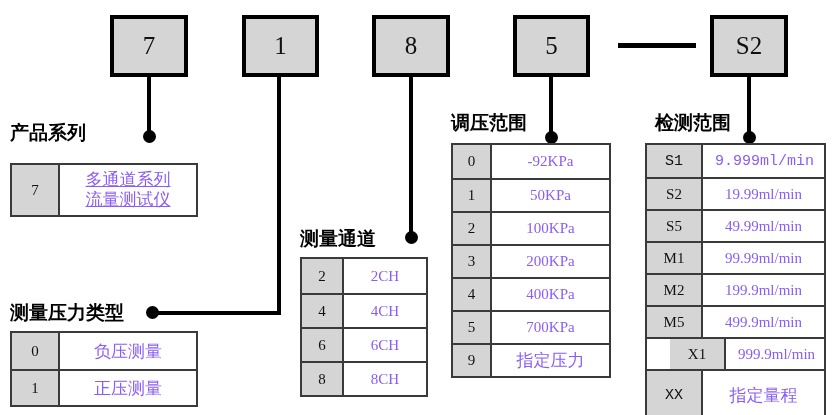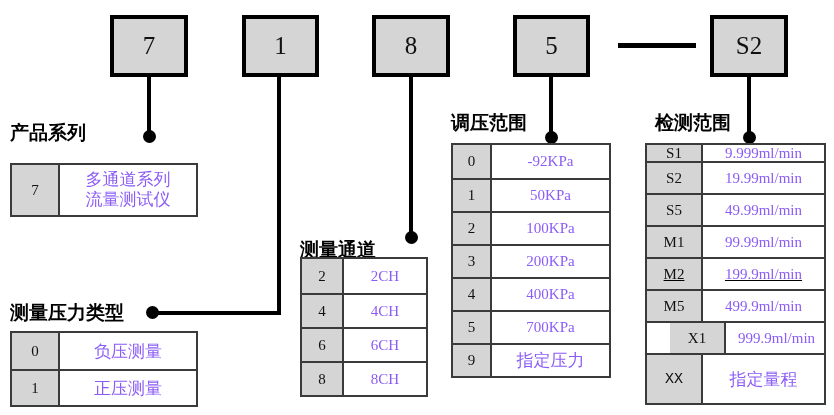--- a/index.html
+++ b/index.html
@@ -80,21 +80,21 @@
   .tbl .c-desc {
     display:flex; align-items:center; justify-content:center;
     font-size:15px;
     color:#8b5cf6;
     flex:1 1 auto;
     text-align:center;
     padding:0 12px;
     border-radius:6px;
   }
   .tbl .c-desc.cjk { font-size:17px; }
-  .tbl .c-desc.two-line { flex-direction:column; line-height:20px; }
+  .tbl .c-desc.two-line { flex-direction:column; line-height:20px;text-decoration:underline; }
 </style>
 </head>
 <body>
 
 <div id="stage">
 
 
   <div class="codebox" style="left:110px; top:15px; width:78px; height:62px;">7</div>
 
   <div class="codebox" style="left:242px; top:15px; width:77px; height:62px;">1</div>
@@ -139,21 +139,21 @@
     <div class="row" style="height:36px;">
       <span class="c-code" style="width:48px;">0</span>
       <span class="c-desc cjk">负压测量</span>
     </div>
     <div class="row" style="height:36px;">
       <span class="c-code" style="width:48px;">1</span>
       <span class="c-desc cjk">正压测量</span>
     </div>
   </div>
 
-  <div class="caption" style="left:300px; top:240px;">测量通道</div>
+  <div class="caption" style="left:300px; top:229px;">测量通道</div>
   <div class="tbl" style="left:300px; top:257px; width:128px;">
     <div class="row" style="height:34px;">
       <span class="c-code" style="width:42px;">2</span>
       <span class="c-desc">2CH</span>
     </div>
     <div class="row" style="height:34px;">
       <span class="c-code" style="width:42px;">4</span>
       <span class="c-desc">4CH</span>
     </div>
     <div class="row" style="height:34px;">
@@ -193,37 +193,37 @@
       <span class="c-desc">700KPa</span>
     </div>
     <div class="row" style="height:33px;">
       <span class="c-code" style="width:39px;">9</span>
       <span class="c-desc cjk">指定压力</span>
     </div>
   </div>
 
   <div class="caption" style="left:631px; top:113px;margin-left:24px;">检测范围</div>
   <div class="tbl" style="left:645px; top:143px; width:181px;">
-    <div class="row" style="height:16px;">
+    <div class="row" style="height:32px;font-family:Liberation Mono, monospace;">
       <span class="c-code" style="width:56px;">S1</span>
       <span class="c-desc">9.999ml/min</span>
     </div>
     <div class="row" style="height:32px;">
       <span class="c-code" style="width:56px;">S2</span>
       <span class="c-desc">19.99ml/min</span>
     </div>
     <div class="row" style="height:32px;">
       <span class="c-code" style="width:56px;">S5</span>
       <span class="c-desc">49.99ml/min</span>
     </div>
     <div class="row" style="height:32px;">
       <span class="c-code" style="width:56px;">M1</span>
       <span class="c-desc">99.99ml/min</span>
     </div>
-    <div class="row" style="height:32px;text-decoration:underline;">
+    <div class="row" style="height:32px;">
       <span class="c-code" style="width:56px;">M2</span>
       <span class="c-desc">199.9ml/min</span>
     </div>
     <div class="row" style="height:32px;">
       <span class="c-code" style="width:56px;">M5</span>
       <span class="c-desc">499.9ml/min</span>
     </div>
     <div class="row" style="height:32px;">
       <span class="c-code" style="width:56px;margin-left:23px;">X1</span>
       <span class="c-desc">999.9ml/min</span>

